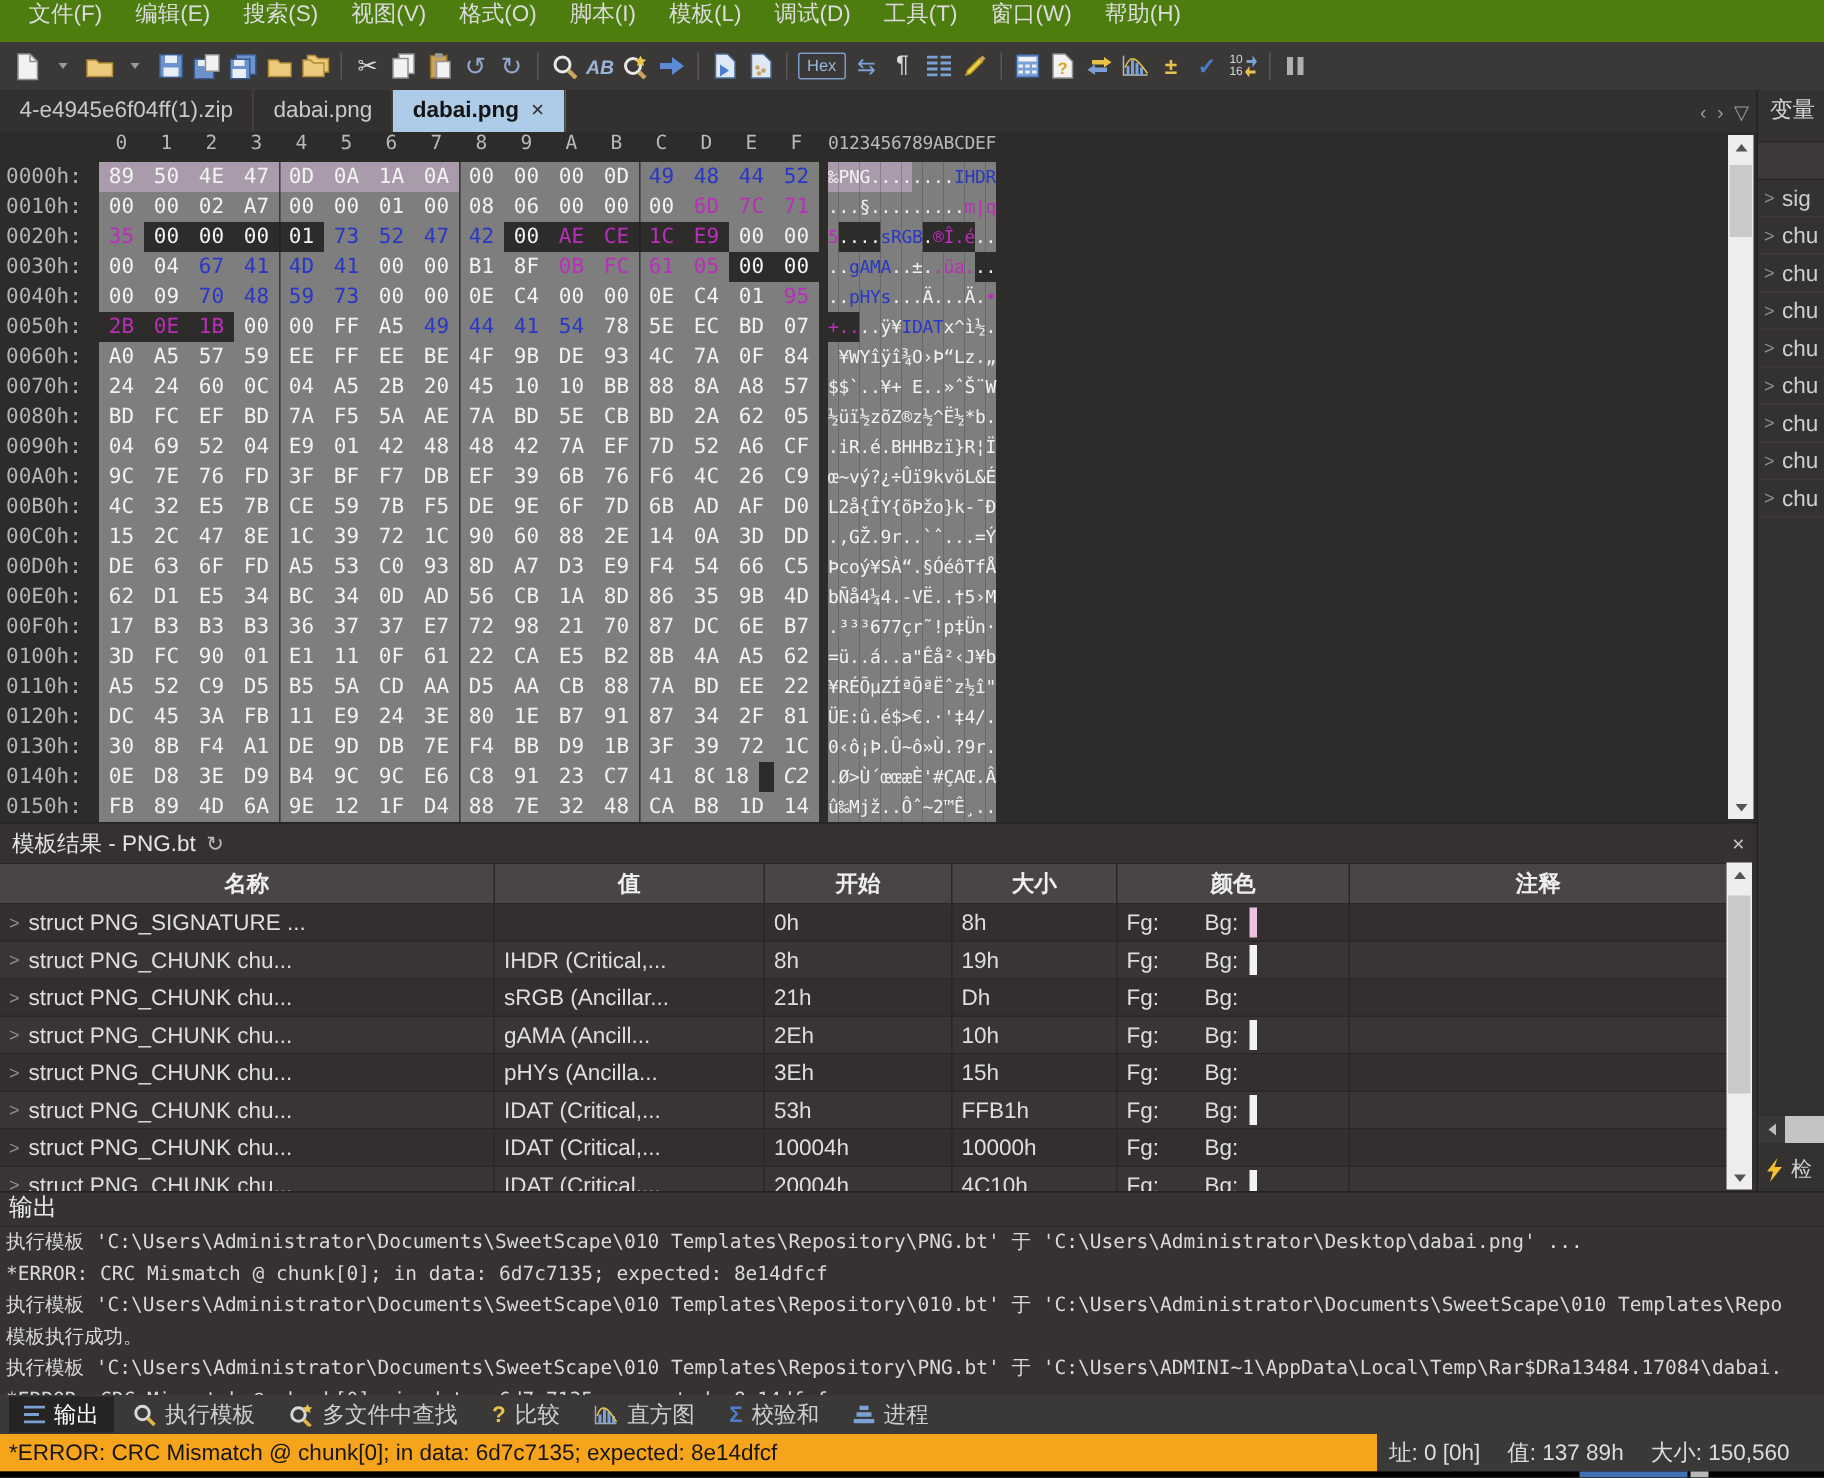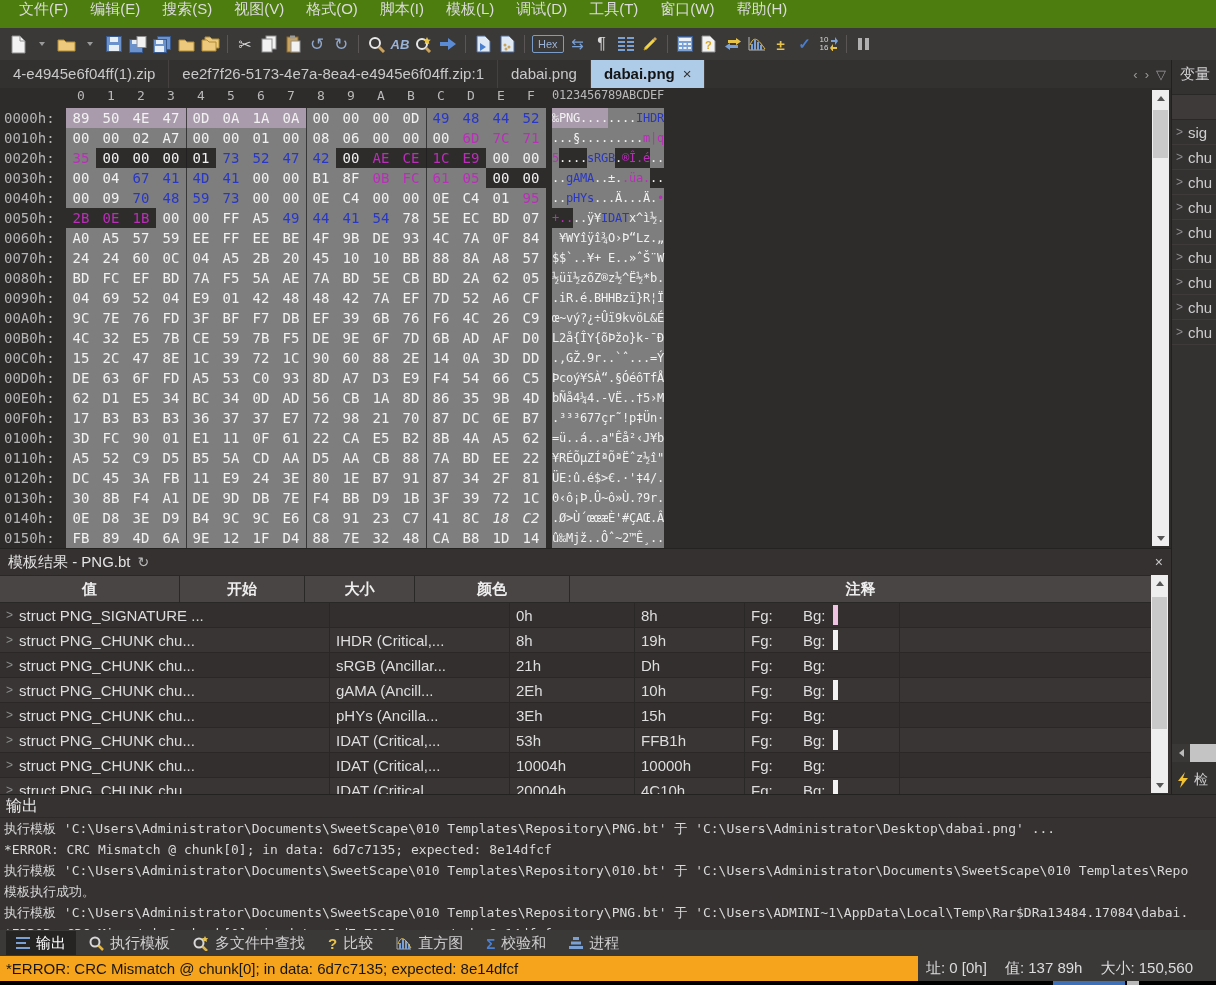--- a/index.html
+++ b/index.html
@@ -298,21 +298,20 @@
       <span class="pausebars">
         <div></div>
         <div></div>
       </span>
     </div>
 </div>
 
 <div class="tabbar">
     <div id="tabs" style="display:flex">
       <div class="tab">4-e4945e6f04ff(1).zip</div>
-      <div class="tab">ee2f7f26-5173-4e7a-8ea4-e4945e6f04ff.zip:1</div>
       <div class="tab">dabai.png</div>
       <div class="tab active">dabai.png<span class="x">×</span></div>
     </div>
   </div>
 <div class="tabnav">
   <span>‹</span>
   <span>›</span>
   <span>▽</span>
 </div>
 
@@ -1061,21 +1060,21 @@
         <span class="hb fw bgl gs" style="left: 186px;">B4</span>
         <span class="hb fw bgl" style="left: 216px;">9C</span>
         <span class="hb fw bgl" style="left: 246px;">9C</span>
         <span class="hb fw bgl" style="left: 276px;">E6</span>
         <span class="hb fw bgl gs" style="left: 306px;">C8</span>
         <span class="hb fw bgl" style="left: 336px;">91</span>
         <span class="hb fw bgl" style="left: 366px;">23</span>
         <span class="hb fw bgl" style="left: 396px;">C7</span>
         <span class="hb fw bgl gs" style="left: 426px;">41</span>
         <span class="hb fw bgl" style="left: 456px;">8C</span>
-        <span class="hb fw bgl" style="left: 486px; font-style: italic;">18</span>
+        <span class="hb fw bgl" style="left: 476px;">18</span>
         <span class="hb fw bgl" style="left: 516px; font-style: italic;">C2</span>
         <span class="ac fw bgl" style="left: 552px;">.</span>
         <span class="ac fw bgl" style="left: 559px;">Ø</span>
         <span class="ac fw bgl" style="left: 566px;">&gt;</span>
         <span class="ac fw bgl" style="left: 573px;">Ù</span>
         <span class="ac fw bgl" style="left: 580px;">´</span>
         <span class="ac fw bgl" style="left: 587px;">œ</span>
         <span class="ac fw bgl" style="left: 594px;">œ</span>
         <span class="ac fw bgl" style="left: 601px;">æ</span>
         <span class="ac fw bgl" style="left: 608px;">È</span>
@@ -1192,20 +1191,21 @@
   </div>
 </div>
 
 <div class="tplpanel">
   <div class="tpl-title">
     <span>模板结果 - PNG.bt</span>
     <span class="tpl-refresh">↻</span>
   </div>
   <span class="tpl-close">×</span>
   <div class="tpl-header">
+    <div class="tc tc1 th">名称</div>
     <div class="tc tc2 th">值</div>
     <div class="tc tc3 th">开始</div>
     <div class="tc tc4 th">大小</div>
     <div class="tc tc5 th">颜色</div>
     <div class="tc tc6 th">注释</div>
   </div>
   <div id="tplrows">
       <div class="tpl-row">
         <div class="tc tc1">
           <span class="exp">&gt;</span>

